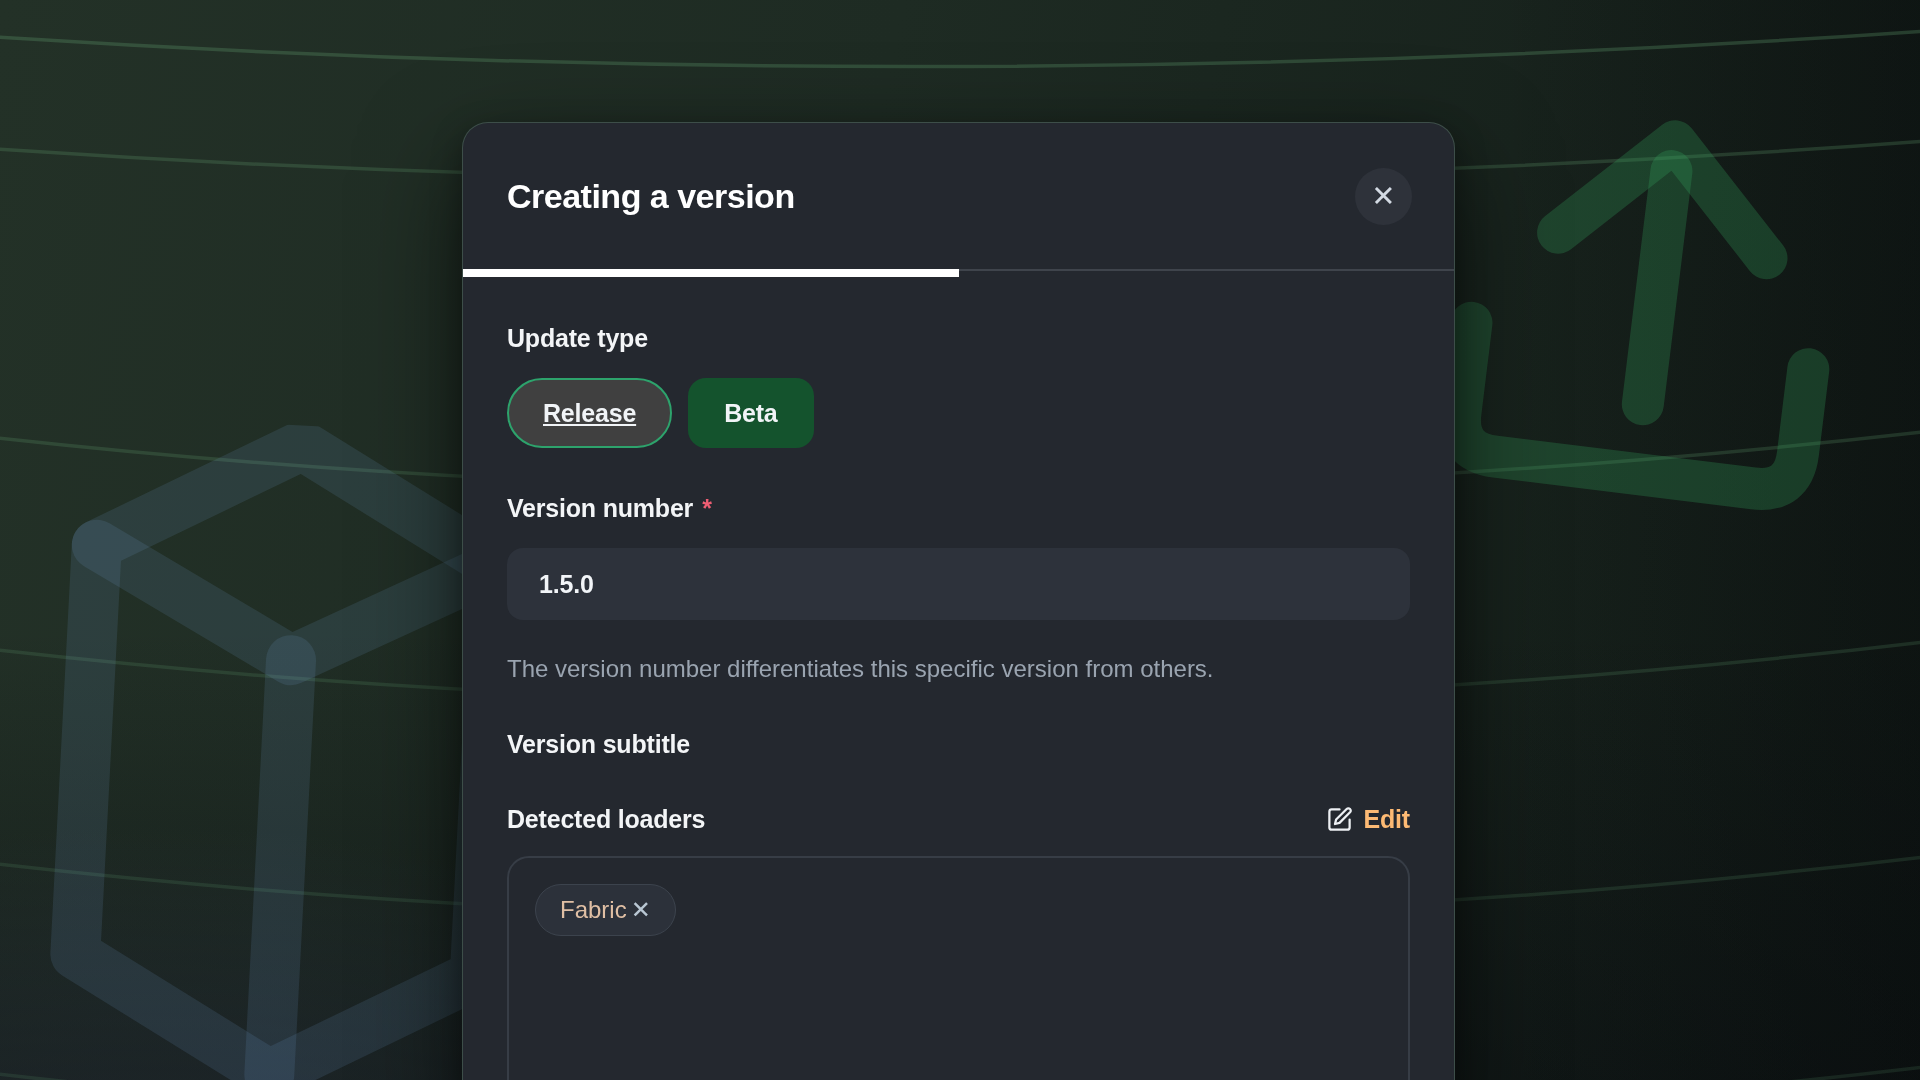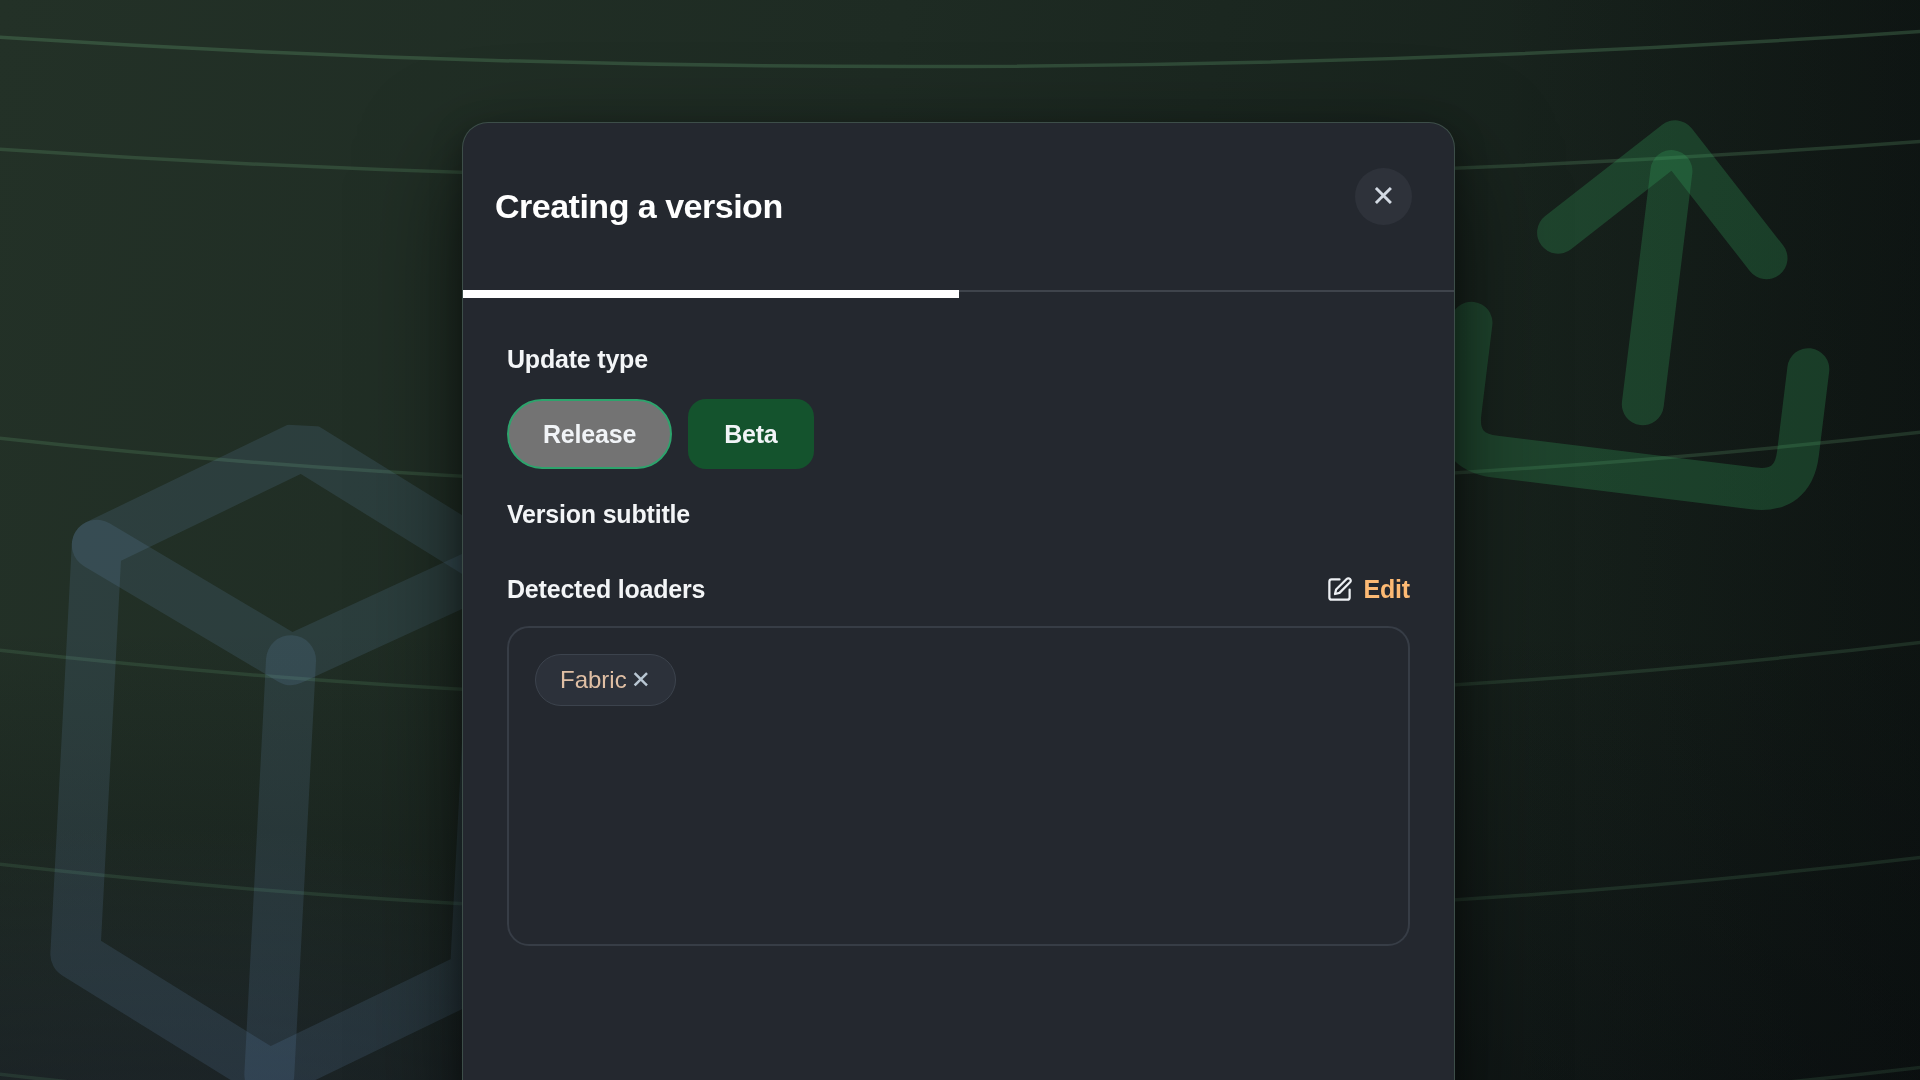--- a/index.html
+++ b/index.html
@@ -25,22 +25,22 @@
     position:absolute; z-index:5;
     left:462px; top:122px; width:993px; height:1000px;
     background:#24282f;
     border:1px solid rgba(110,150,122,0.35);
     border-radius:26px;
     box-shadow:0 40px 100px rgba(0,0,0,0.55), 0 10px 30px rgba(0,0,0,0.35);
     overflow:hidden;
     color:#f3f5f7;
   }
   .modal-header{
-    position:relative; height:167px;
-    display:flex; align-items:center; padding:0 32px;
+    position:relative; height:146px;
+    display:flex; align-items:center; padding:0 44px;
   }
   .modal-title{
     font-size:34px; font-weight:700; letter-spacing:-0.5px; color:#ffffff;
   }
   .close-btn{
     position:absolute; right:42px; top:45px;
     width:57px; height:57px; border-radius:50%;
     background:#2e323a; border:none; cursor:pointer;
     display:flex; align-items:center; justify-content:center;
   }
@@ -60,26 +60,27 @@
   .asterisk{ color:#ee5e73; font-weight:700; }
 
   .type-row{ display:flex; gap:16px; margin-top:25px; }
   .type-btn{
     height:70px; padding:4px 36px; border:none; border-radius:18px;
     background:#14532d; color:#f1f4f7;
     font-family:inherit; font-size:25px; font-weight:700; letter-spacing:-0.2px;
     cursor:pointer; display:flex; align-items:center;
   }
   .type-btn.selected{
-    background:#737373; border:2px solid #2da36c; border-radius:36px;
+    background:#404040; border:2px solid #2da36c; border-radius:36px;
     padding:0 34px;
+    text-decoration:underline;
   }
 
   .group-number{ margin-top:45px; }
-  .group-subtitle{ margin-top:30px; }
+  .group-subtitle{ margin-top:38px; }
 
   .text-input{
     display:block; width:100%; height:72px; margin-top:25px;
     background:#2d323b; border:none; border-radius:16px;
     padding:0 32px; color:#f2f5f8;
     font-family:inherit; font-size:25px; font-weight:700; letter-spacing:-0.2px;
     outline:none;
   }
   .help-text{
     margin-top:26px; max-width:720px;
@@ -157,20 +158,28 @@
   <div class="modal-body">
 
     <div class="field-label">
       <span>Update type</span>
     </div>
     <div class="type-row">
       <button class="type-btn selected">Release</button>
       <button class="type-btn">Beta</button>
     </div>
 
+    <div class="group-number">
+      <div class="field-label">
+        <span>Version number</span>
+        <span class="asterisk">*</span>
+      </div>
+      <input class="text-input" type="text" value="1.5.0" style="">
+      <p class="help-text">The version number differentiates this specific version from others.</p>
+    </div>
 
     <div class="group-subtitle">
       <div class="field-label">
         <span>Version subtitle</span>
       </div>
     </div>
 
     <div class="loaders-head">
       <div class="field-label">
         <span>Detected loaders</span>

